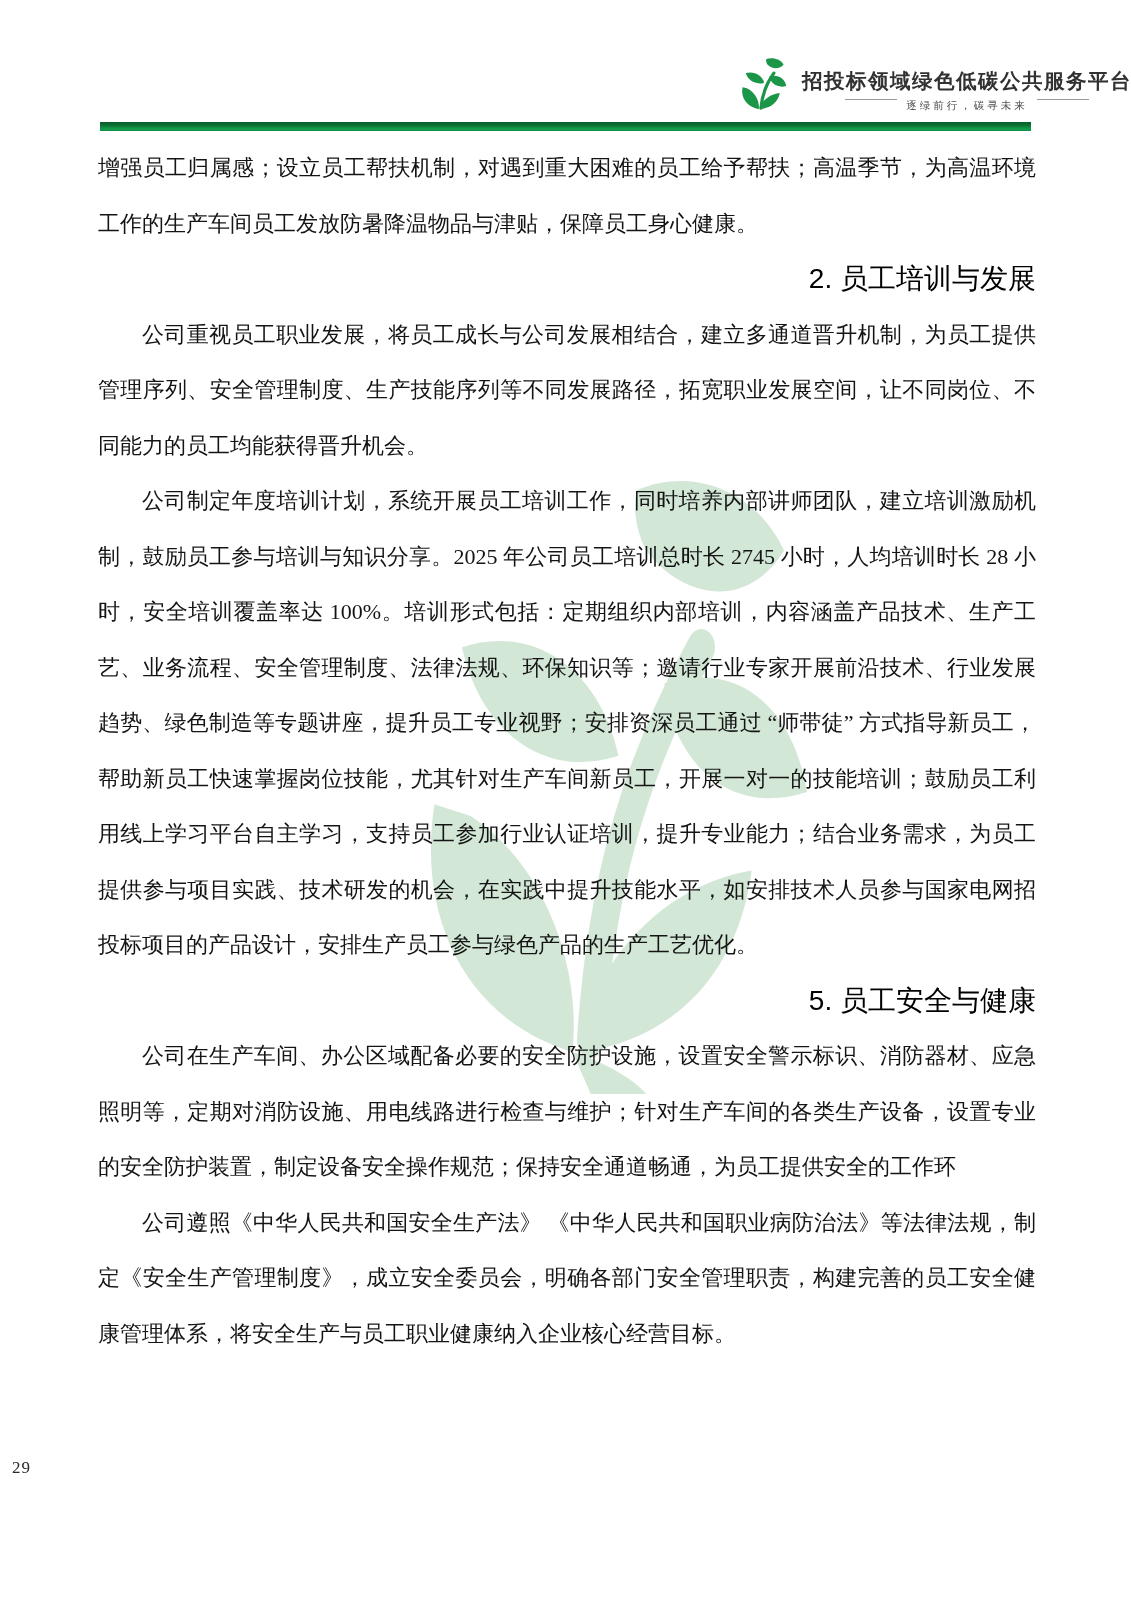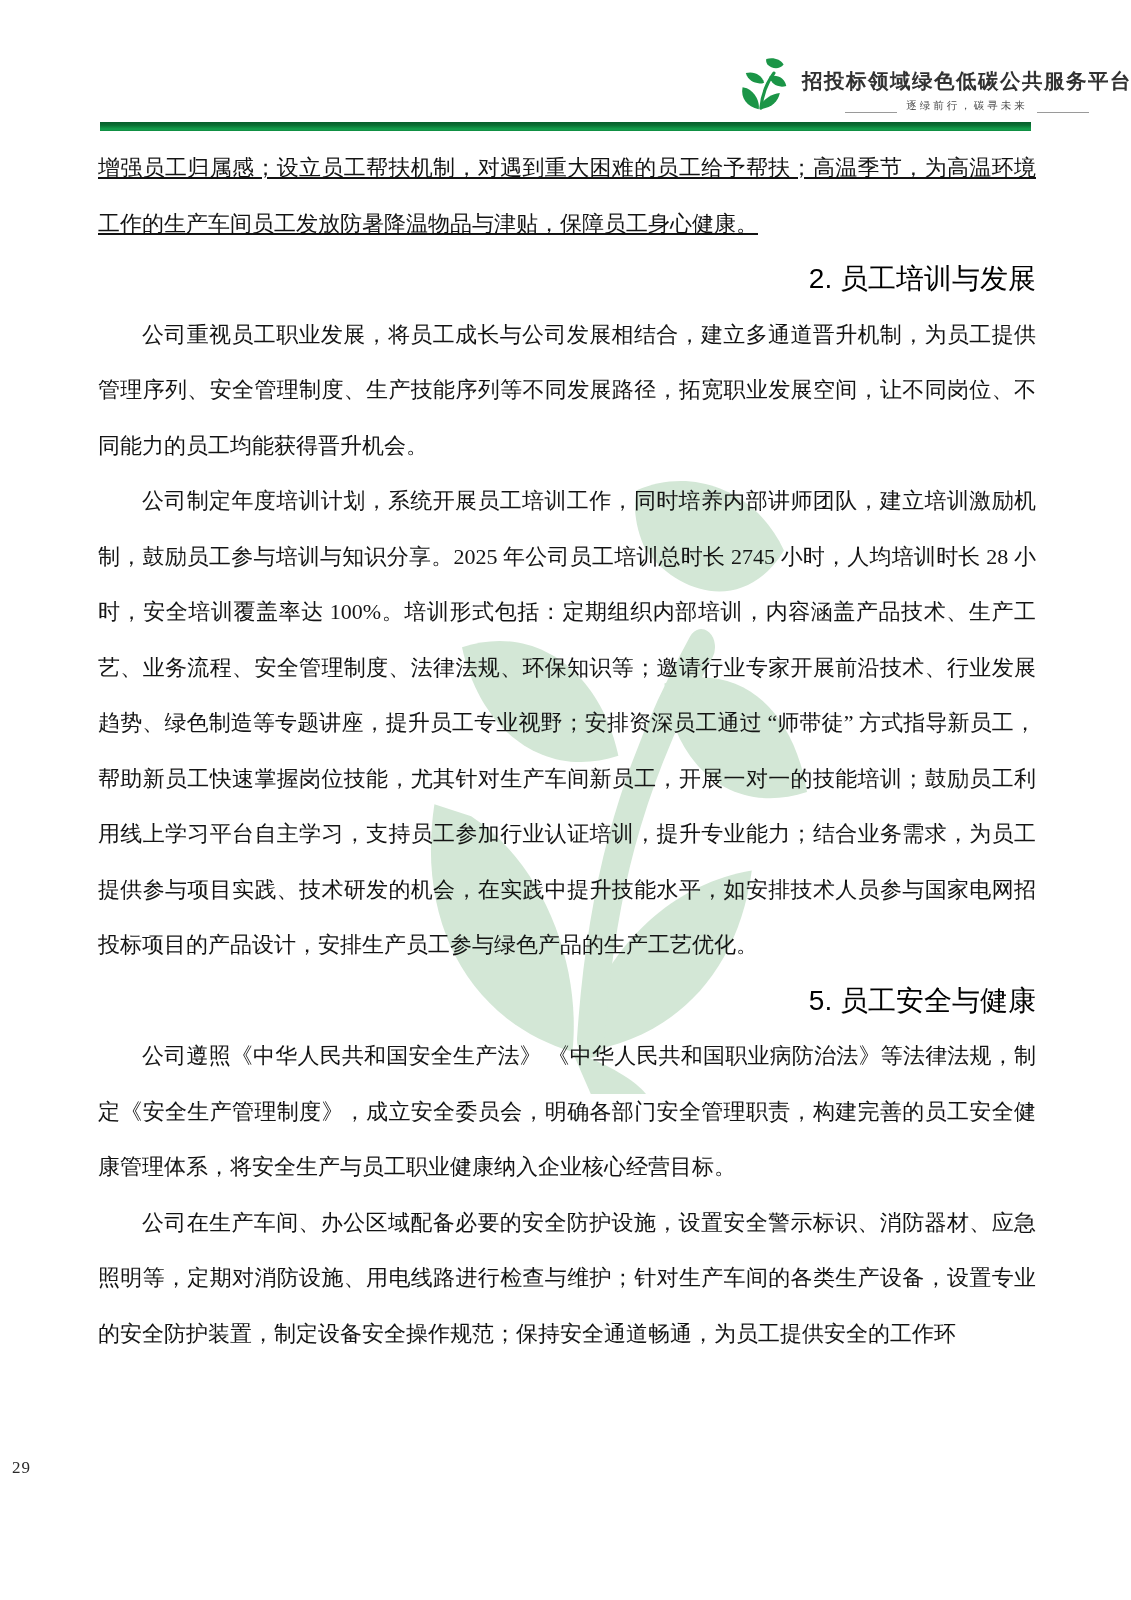--- a/index.html
+++ b/index.html
@@ -17,21 +17,21 @@
     display: flex; align-items: flex-start; gap: 13px;
   }
   .brand-logo { width: 54px; height: 58px; flex: 0 0 auto; }
   .brand-title {
     font-family: "Liberation Sans", sans-serif;
     font-weight: bold; font-size: 20.5px; color: #313131;
     letter-spacing: 1.5px; white-space: nowrap; line-height: 1.25;
     margin-top: 12px;
   }
   .brand-tagline {
-    display: flex; align-items: flex-end; justify-content: center; gap: 9px;
+    display: flex; align-items: flex-start; justify-content: center; gap: 9px;
     margin-top: 5px;
     font-family: "Liberation Sans", sans-serif;
     font-size: 10.5px; color: #4d4d4d; letter-spacing: 3px; white-space: nowrap;
   }
   .tl-line { height: 1px; background: #9a9a9a; width: 52px; }
   .header-bar {
     position: absolute; top: 122px; left: 100px; width: 931px; height: 9px;
     background: linear-gradient(180deg, #075e2b 0%, #0a6f33 35%, #13a04d 80%, #0e8a40 100%);
   }
 
@@ -42,21 +42,21 @@
   }
 
   
   .content {
     position: absolute; left: 98px; top: 140px; width: 938px; z-index: 1;
     font-size: 22px; color: #141414;
     line-height: 55.5px;
     text-align: justify;
   }
   .para { text-indent: 44px; }
-  .para.continuation { text-indent: 0; text-decoration: underline; }
+  .para.continuation { text-indent: 0; }
   .heading {
     font-family: "Liberation Sans", sans-serif;
     font-weight: normal; font-size: 28px; color: #000;
     line-height: 55.5px; padding-left: 46px; text-align: right;
   }
 
   
   .footer {
     position: absolute; top: 1458px; left: 0; width: 100%;
     text-align: left; z-index: 1; padding-left: 12px;
@@ -103,21 +103,21 @@
     </g>
     <path d="M48,95 C50,72 56,52 72,30" fill="none" stroke-width="6" stroke-linecap="round" stroke="#d3e7d6"></path>
   </svg>
 
   <main class="content">
     <p class="para continuation">增强员工归属感；设立员工帮扶机制，对遇到重大困难的员工给予帮扶；高温季节，为高温环境工作的生产车间员工发放防暑降温物品与津贴，保障员工身心健康。</p>
     <h3 class="heading">2.  员工培训与发展</h3>
     <p class="para">公司重视员工职业发展，将员工成长与公司发展相结合，建立多通道晋升机制，为员工提供管理序列、安全管理制度、生产技能序列等不同发展路径，拓宽职业发展空间，让不同岗位、不同能力的员工均能获得晋升机会。</p>
     <p class="para">公司制定年度培训计划，系统开展员工培训工作，同时培养内部讲师团队，建立培训激励机制，鼓励员工参与培训与知识分享。2025 年公司员工培训总时长 2745 小时，人均培训时长 28 小时，安全培训覆盖率达 100%。培训形式包括：定期组织内部培训，内容涵盖产品技术、生产工艺、业务流程、安全管理制度、法律法规、环保知识等；邀请行业专家开展前沿技术、行业发展趋势、绿色制造等专题讲座，提升员工专业视野；安排资深员工通过 “师带徒” 方式指导新员工，帮助新员工快速掌握岗位技能，尤其针对生产车间新员工，开展一对一的技能培训；鼓励员工利用线上学习平台自主学习，支持员工参加行业认证培训，提升专业能力；结合业务需求，为员工提供参与项目实践、技术研发的机会，在实践中提升技能水平，如安排技术人员参与国家电网招投标项目的产品设计，安排生产员工参与绿色产品的生产工艺优化。</p>
     <h3 class="heading">5.  员工安全与健康</h3>
+    <p class="para">公司在生产车间、办公区域配备必要的安全防护设施，设置安全警示标识、消防器材、应急照明等，定期对消防设施、用电线路进行检查与维护；针对生产车间的各类生产设备，设置专业的安全防护装置，制定设备安全操作规范；保持安全通道畅通，为员工提供安全的工作环</p>
     <p class="para">公司遵照《中华人民共和国安全生产法》 《中华人民共和国职业病防治法》等法律法规，制定《安全生产管理制度》，成立安全委员会，明确各部门安全管理职责，构建完善的员工安全健康管理体系，将安全生产与员工职业健康纳入企业核心经营目标。</p>
-    <p class="para">公司在生产车间、办公区域配备必要的安全防护设施，设置安全警示标识、消防器材、应急照明等，定期对消防设施、用电线路进行检查与维护；针对生产车间的各类生产设备，设置专业的安全防护装置，制定设备安全操作规范；保持安全通道畅通，为员工提供安全的工作环</p>
   </main>
 
   <footer class="footer">
     <span class="page-number">29</span>
   </footer>
 
 </div>
 
 </body></html>

